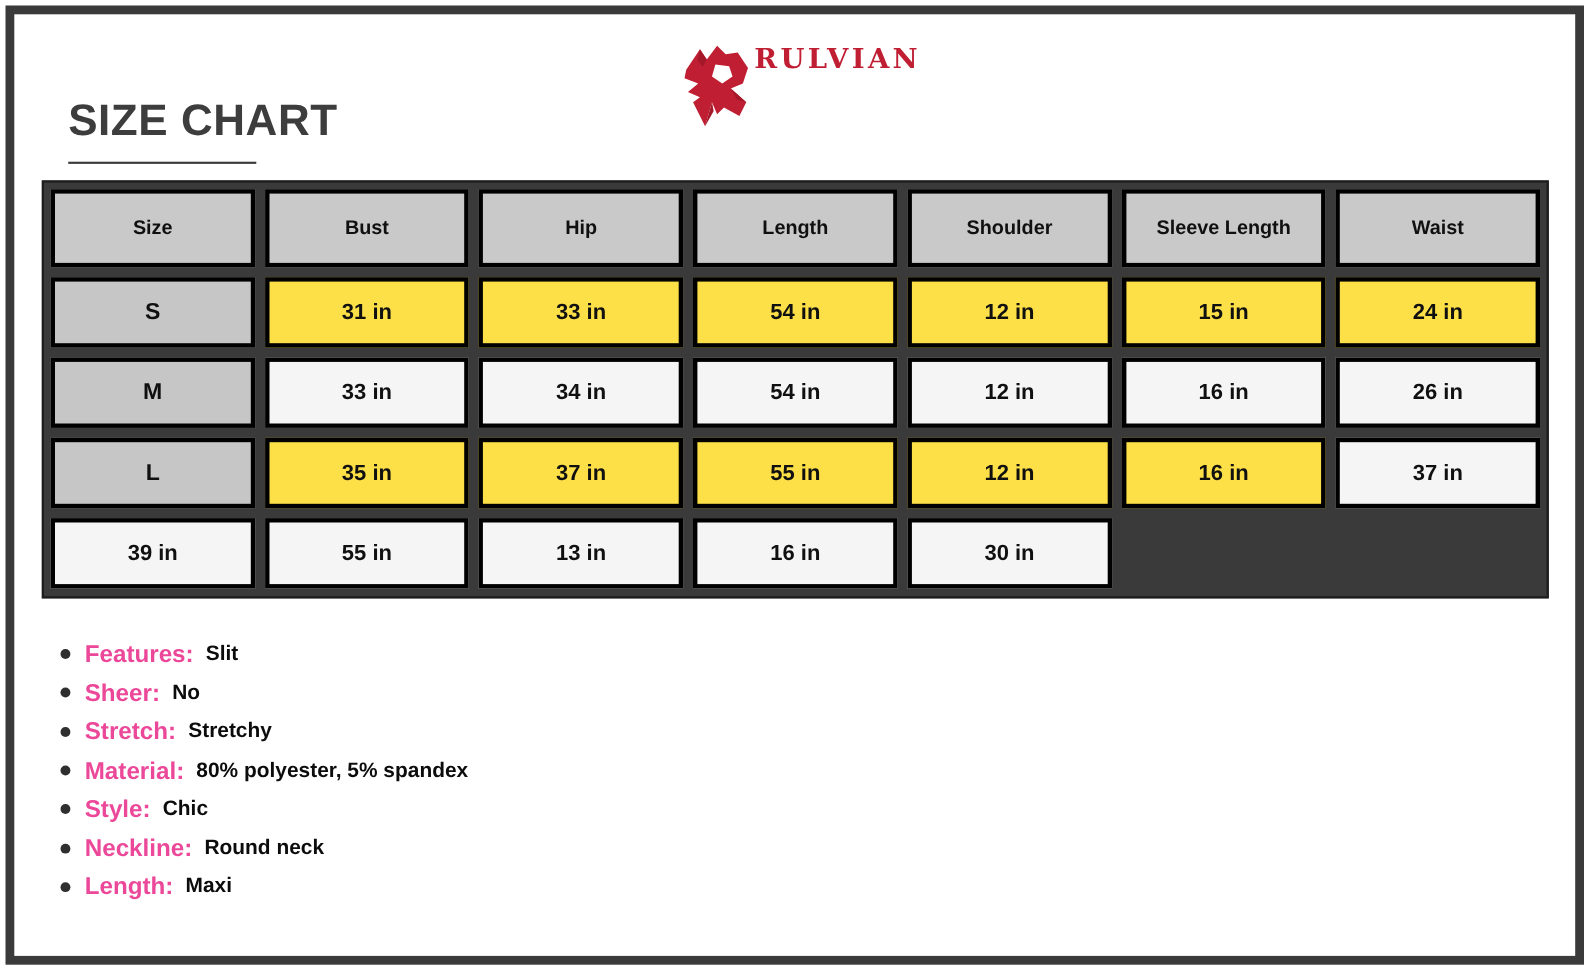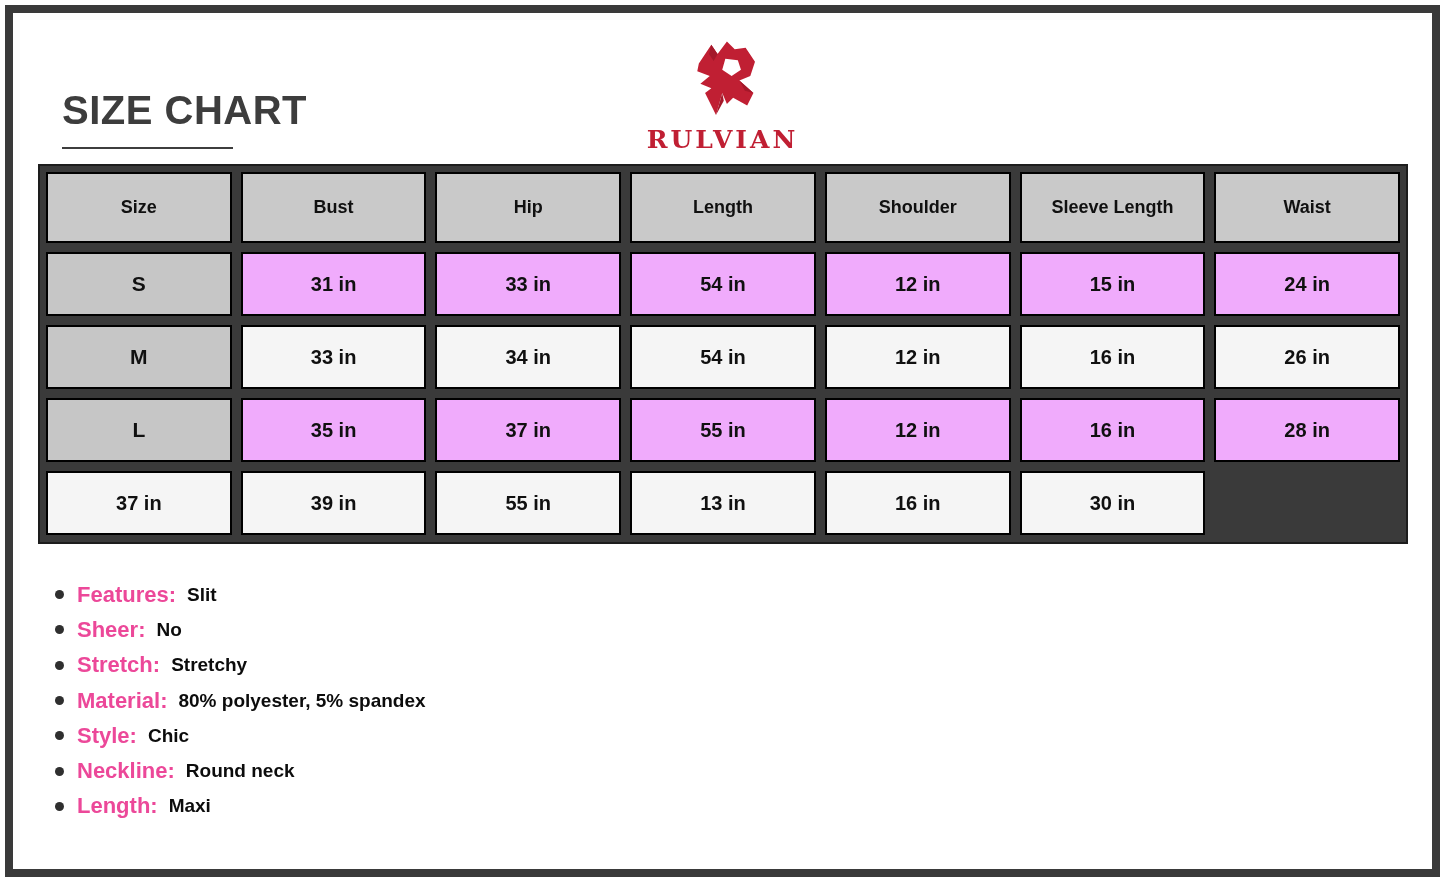--- a/index.html
+++ b/index.html
@@ -26,21 +26,21 @@
   }
   .title-underline {
     position: absolute; left: 62px; top: 147px;
     width: 171px; height: 2px; background: #3d3d3d;
   }
 
   
   .brand {
     position: absolute; left: 50%; top: 36px;
     transform: translateX(-50%);
-    display: flex; flex-direction: column; align-items: center;
+    display: flex; flex-direction: row; 
   }
   .brand-word {
     font-family: "DejaVu Serif", serif;
     font-weight: bold; font-size: 25px; letter-spacing: 3px;
     margin-top: 3px;
   }
 
   
   .size-table {
     position: absolute; left: 38px; top: 164px;
@@ -49,26 +49,26 @@
     border: 2px solid #1d1d1d;
     padding: 6px;
     display: grid;
     grid-template-columns: repeat(7, 1fr);
     grid-template-rows: 71px repeat(4, 64px);
     gap: 9px;
   }
   .cell {
     display: flex; align-items: center; justify-content: center;
     font-weight: bold; color: #101010;
-    border: 2px solid #000000;
+    border: 4px solid #000000;
     box-sizing: border-box;
   }
   .cell.header { background: #c9c9c9; font-size: 18px; }
   .cell.sizecol { background: #c6c6c6; font-size: 21px; }
-  .cell.val { background: #f0abfc; font-size: 20px; }
+  .cell.val { background: #fde047; font-size: 20px; }
   .cell.val.alt { background: #f5f5f5; }
 
   
   .details { position: absolute; left: 55px; top: 577px; }
   .detail-line { height: 35.3px; display: flex; align-items: center; }
   .bullet {
     width: 9px; height: 9px; border-radius: 50%;
     background: #2f2f2f; margin-right: 13px; flex: 0 0 auto;
   }
   .detail-label { font-size: 22px; font-weight: bold; color: #ec4899; margin-right: 11px; white-space: pre; }
@@ -121,21 +121,20 @@
   <div class="cell val alt">12 in</div>
   <div class="cell val alt">16 in</div>
   <div class="cell val alt">26 in</div>
 
   <div class="cell sizecol">L</div>
   <div class="cell val">35 in</div>
   <div class="cell val">37 in</div>
   <div class="cell val">55 in</div>
   <div class="cell val">12 in</div>
   <div class="cell val">16 in</div>
-  <div class="cell val">28 in</div>
 
   <div class="cell val alt">37 in</div>
   <div class="cell val alt">39 in</div>
   <div class="cell val alt">55 in</div>
   <div class="cell val alt">13 in</div>
   <div class="cell val alt">16 in</div>
   <div class="cell val alt">30 in</div>
 </div>
 
 <div class="details">

